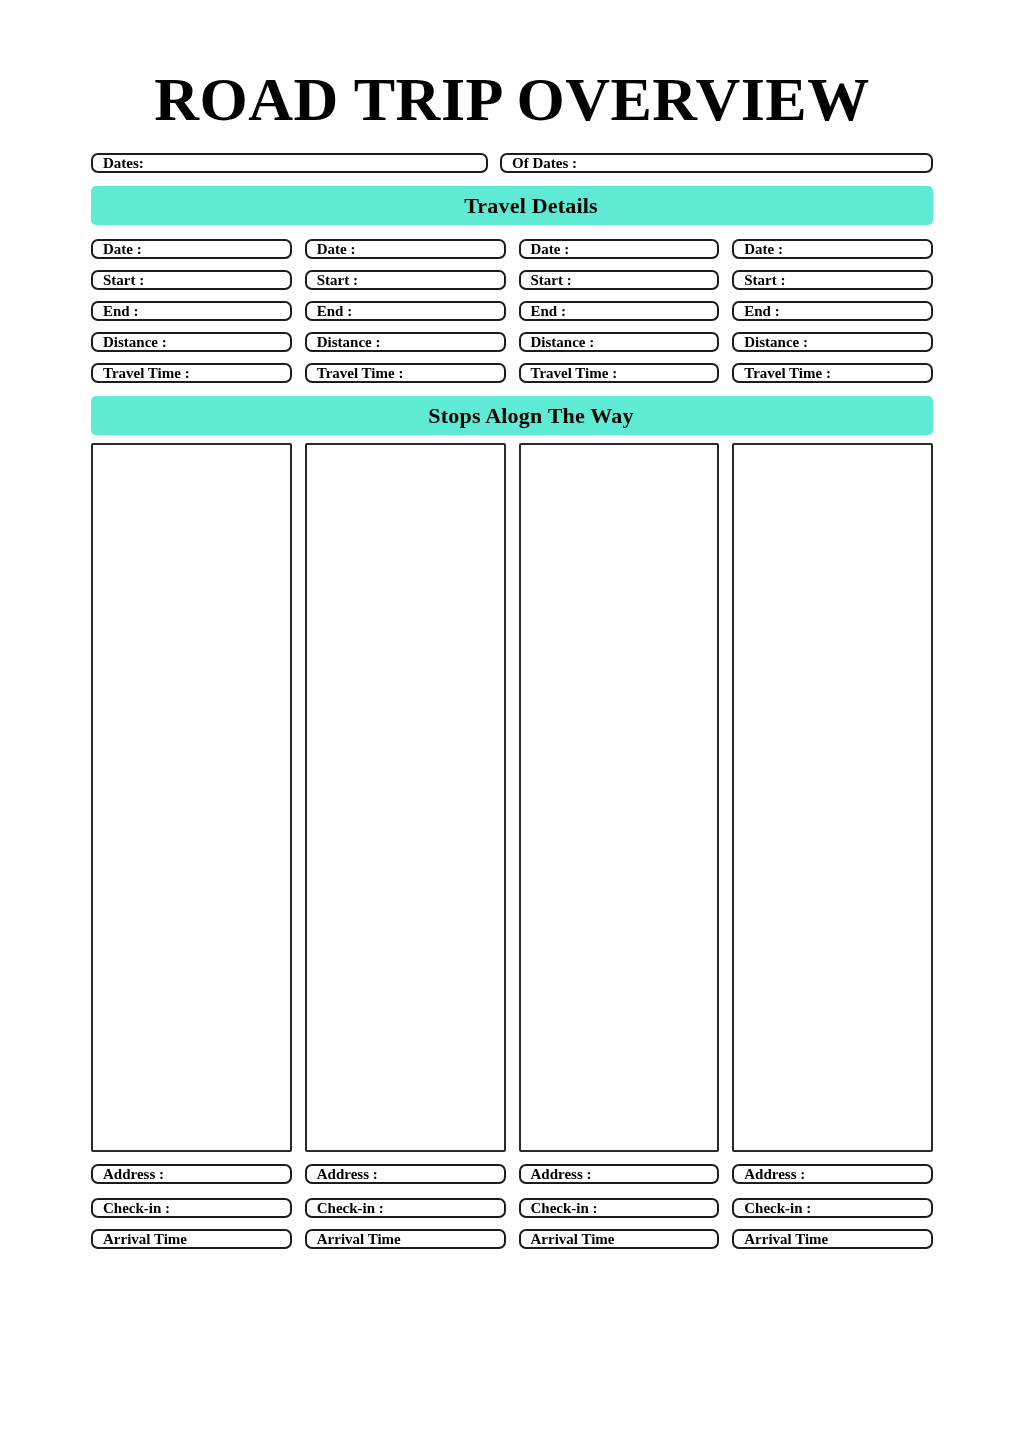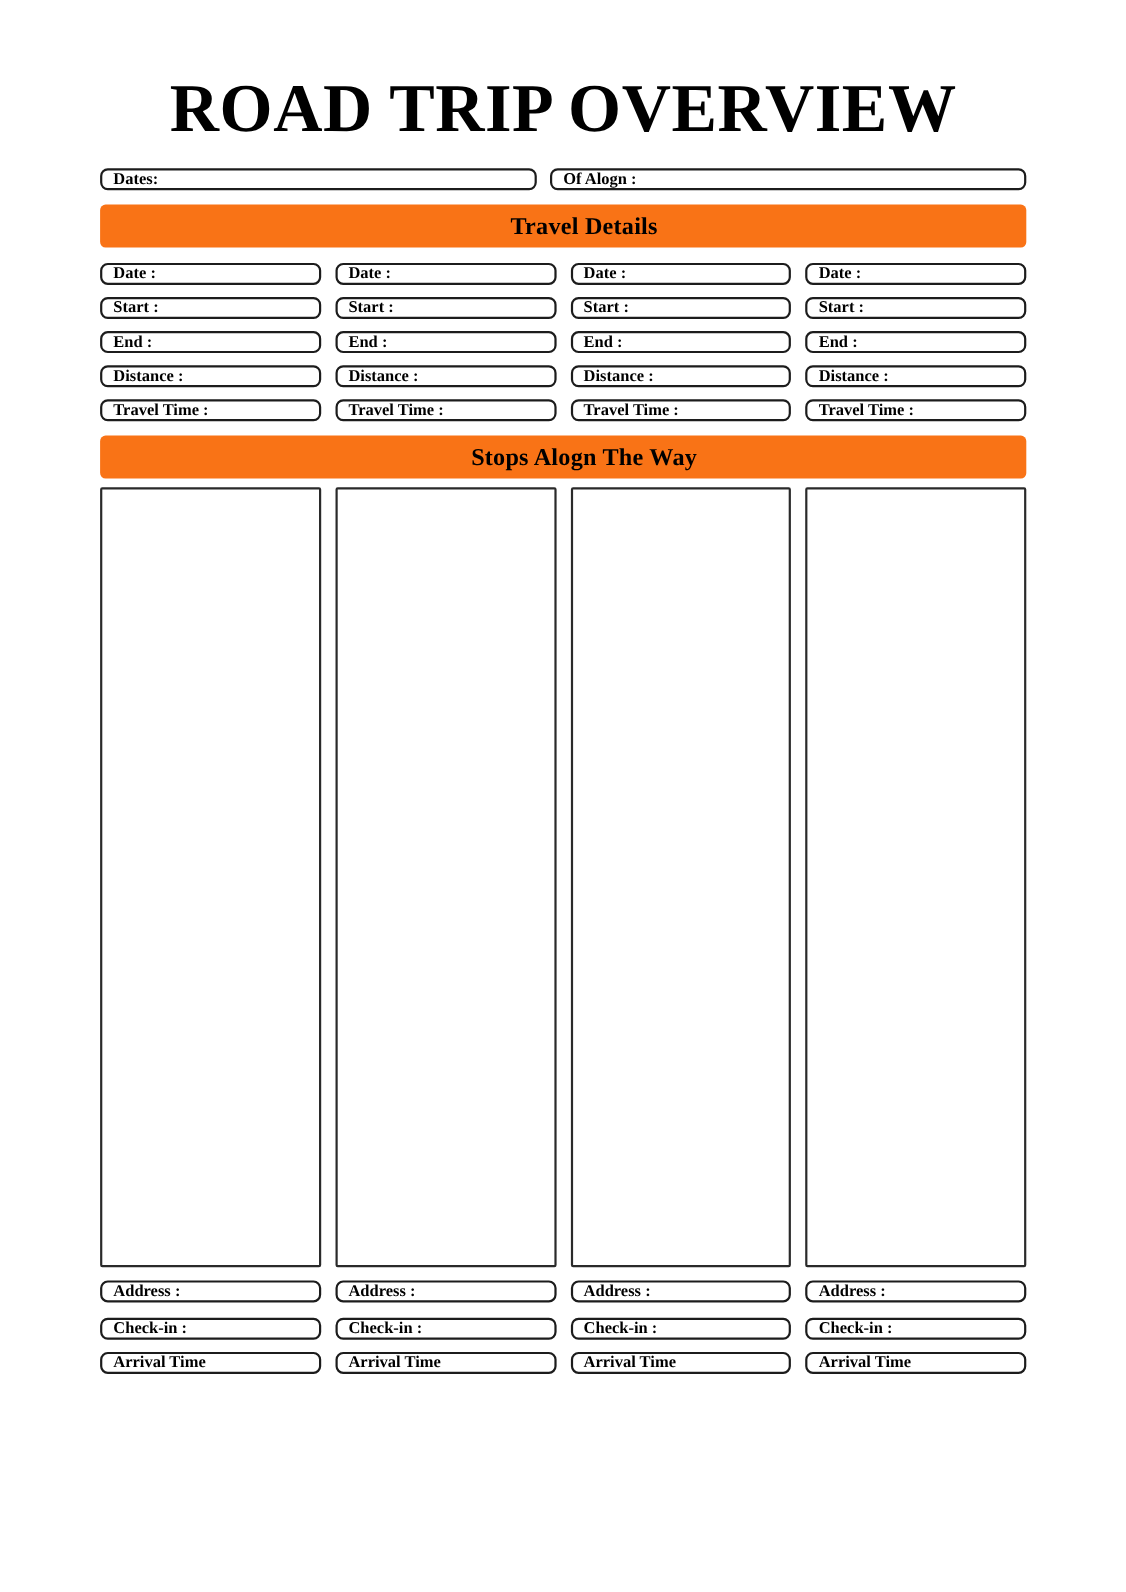--- a/index.html
+++ b/index.html
@@ -60,21 +60,21 @@
   .top-row {
     display: flex;
     margin-top: 23px;
     gap: 12px;
   }
   .top-row .field.dates { flex: 0 0 397px; }
   .top-row .field.days  { flex: 1 1 auto; }
 
   
   .section-bar {
-    background: #f97316;
+    background: #5eead4;
     border-radius: 5px;
     height: 39px;
     display: flex;
     align-items: center;
     justify-content: center;
     margin-top: 13px;
     padding-left: 38px;
   }
   .section-bar .section-title {
     font-family: "Liberation Serif", "DejaVu Serif", serif;
@@ -113,21 +113,21 @@
 
 <div class="page">
 
   <h1 class="title">ROAD TRIP OVERVIEW</h1>
 
   <div class="top-row">
     <div class="field dates">
       <span class="label">Dates:</span>
     </div>
     <div class="field days">
-      <span class="label">Of Alogn :</span>
+      <span class="label">Of Dates :</span>
     </div>
   </div>
 
   <div class="section-bar">
     <span class="section-title">Travel Details</span>
   </div>
 
   <div class="row-block grid4">
     <div class="field">
         <span class="label">Date :</span>

